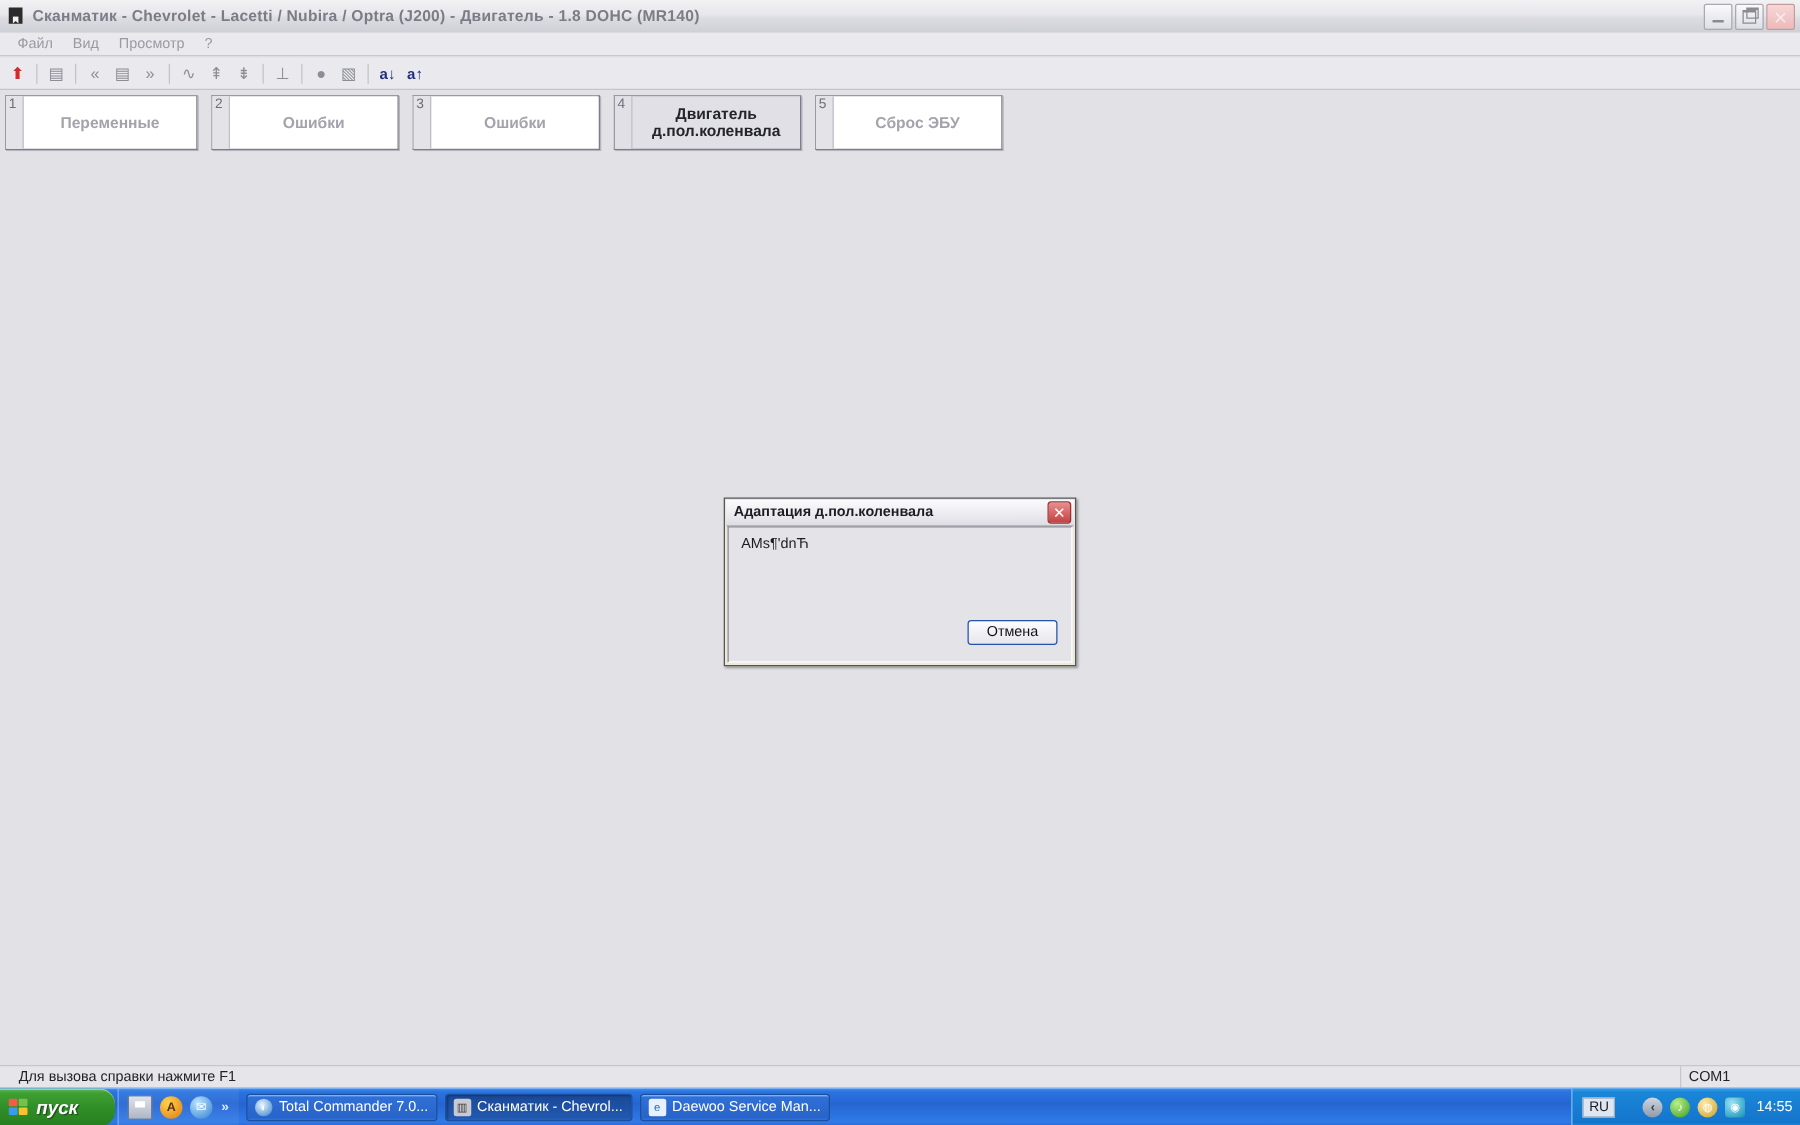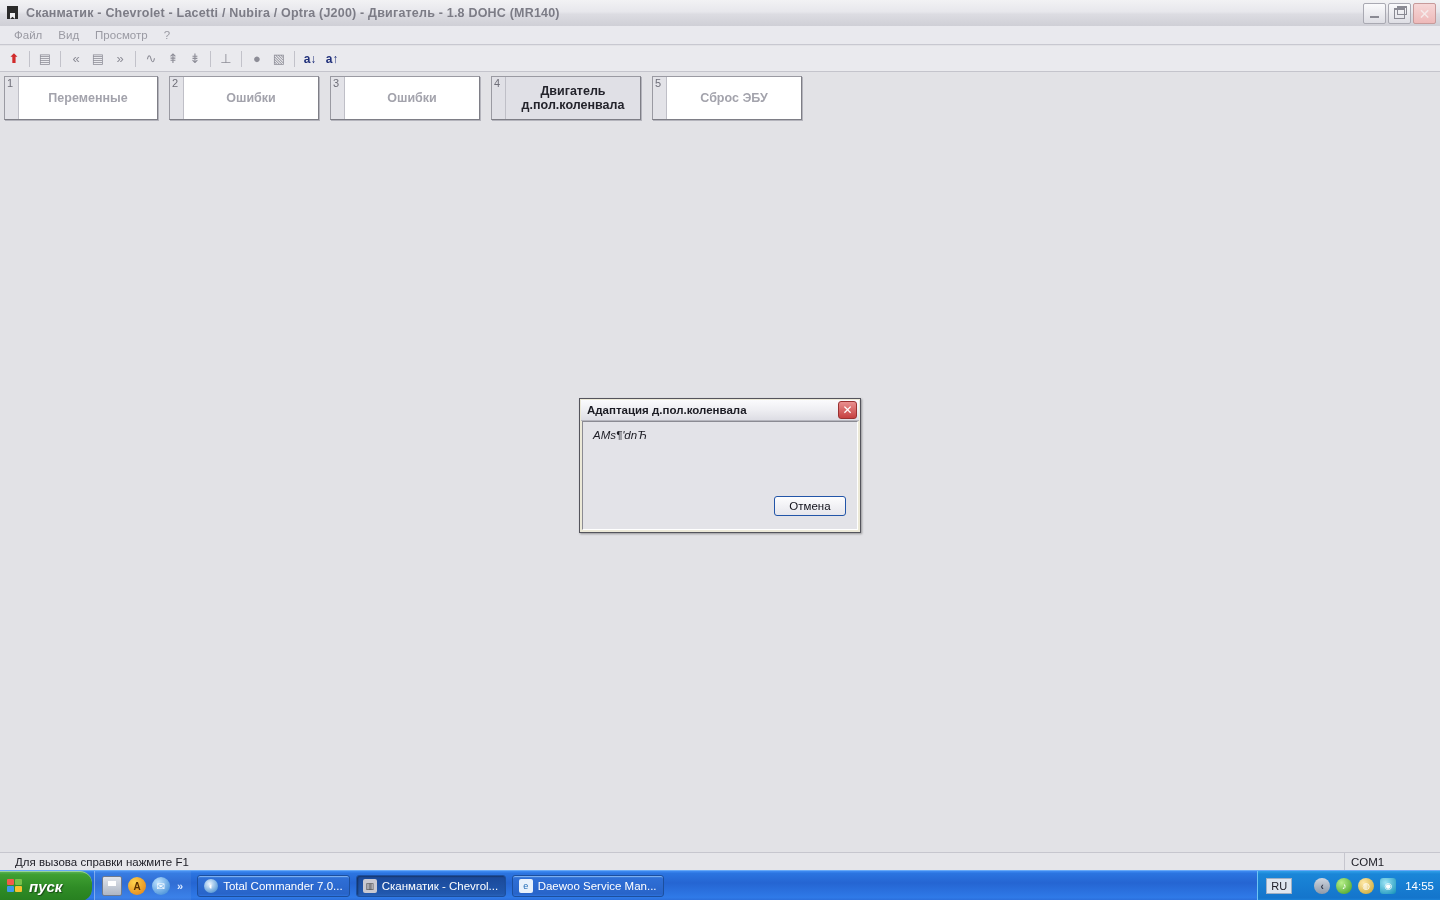--- a/index.html
+++ b/index.html
@@ -105,21 +105,21 @@
     border:1px solid #9a3131;
     display:flex;align-items:center;justify-content:center;
     color:#fff;font-size:12px;font-weight:bold;line-height:11px;
   }
   .dlg-body{
     position:absolute;left:2px;top:22px;right:2px;bottom:2px;
     background:#e3e3e8;
     border:1px solid #ffffff;border-top-color:#8b8b93;border-left-color:#8b8b93;
     box-sizing:border-box;
   }
-  .dlg-msg{position:absolute;left:10px;top:7px;font-size:11.5px;color:#1c1c24;white-space:nowrap;font-style:italic;}
+  .dlg-msg{position:absolute;left:10px;top:7px;font-size:11.5px;color:#1c1c24;white-space:nowrap;}
   .dlg-btn{
     position:absolute;right:11px;bottom:13px;width:72px;height:20px;
     background:linear-gradient(to bottom,#fdfdfe,#e6e6ec);
     border:1px solid #2255a8;border-radius:3px;
     display:flex;align-items:center;justify-content:center;
     font-size:11.5px;color:#11111a;box-sizing:border-box;
   }
 
   
   .statusbar{

